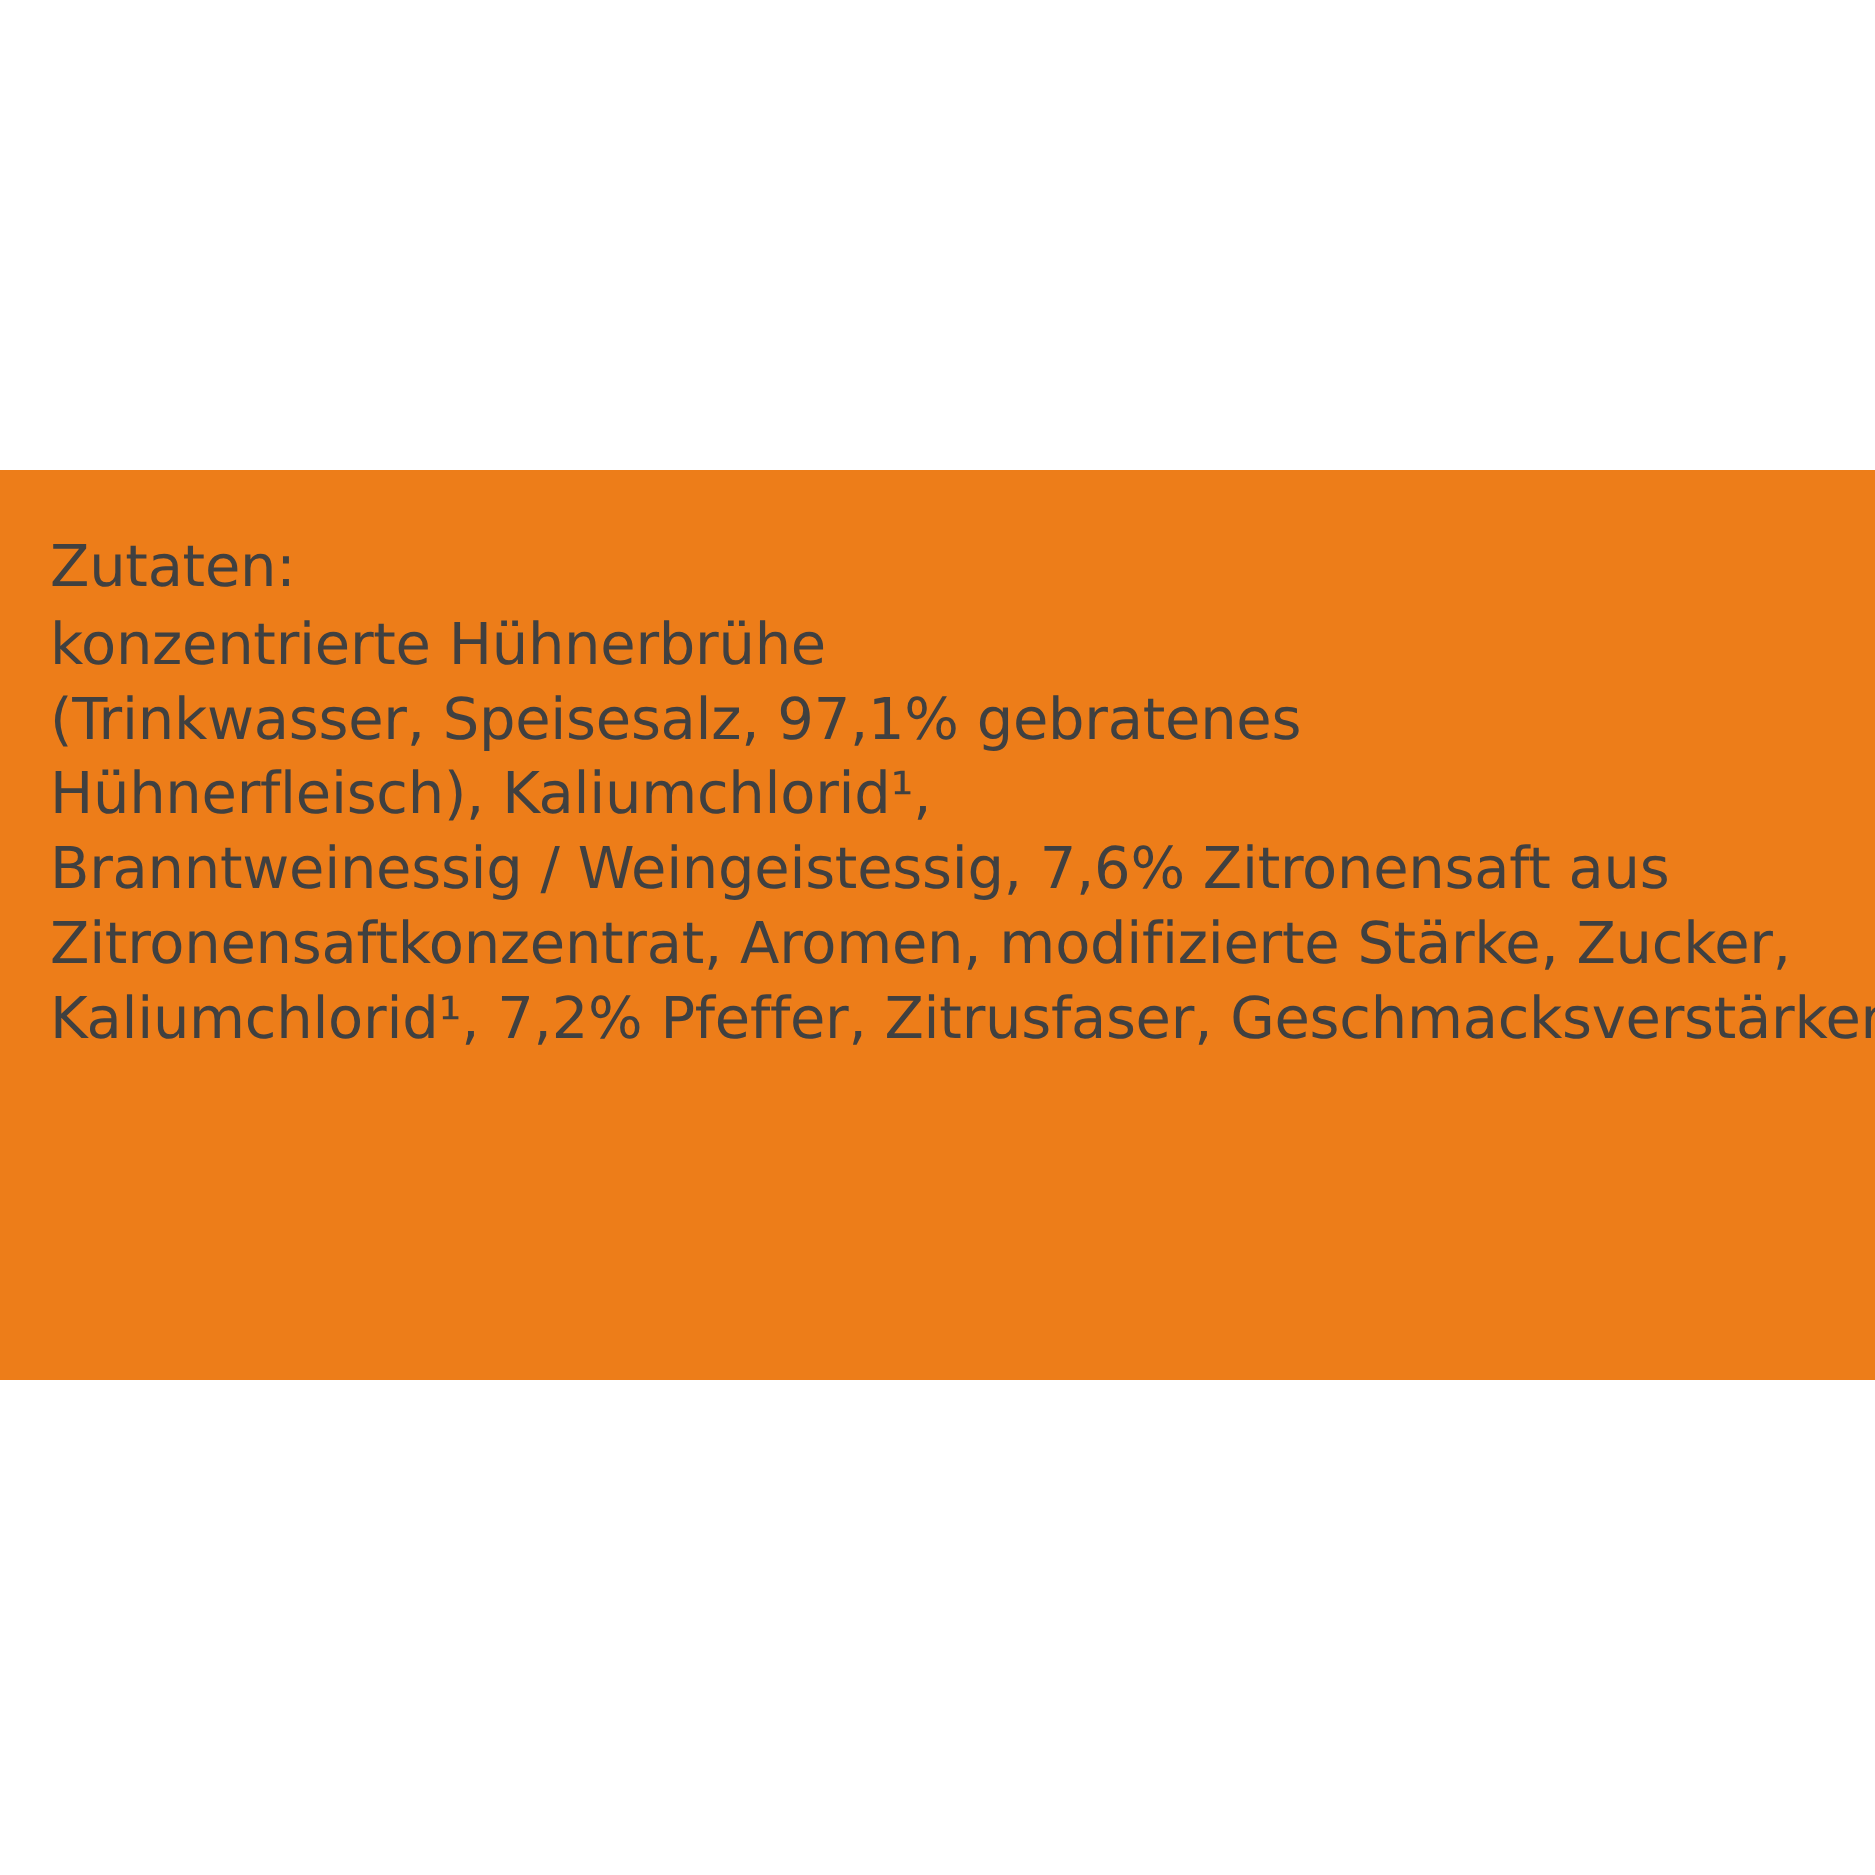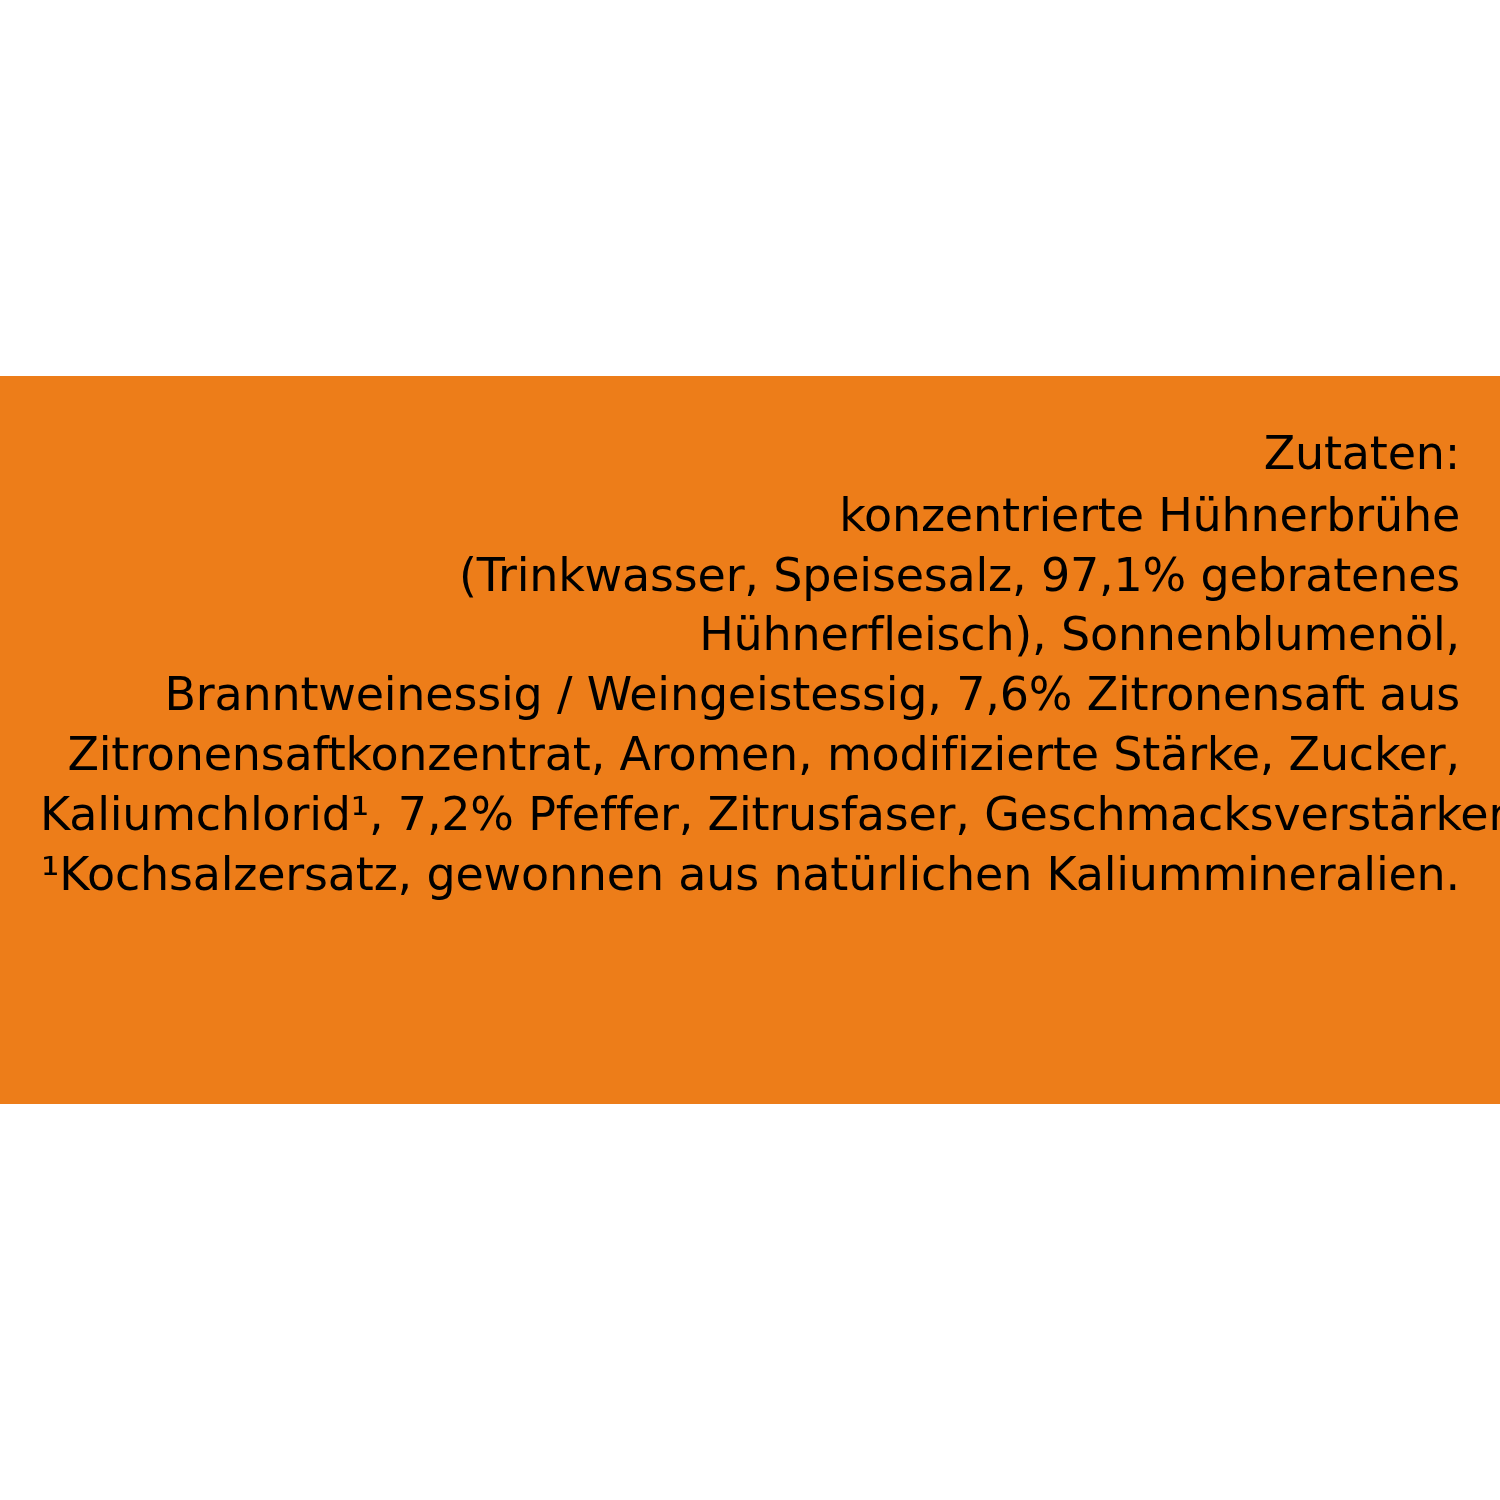--- a/index.html
+++ b/index.html
@@ -28,22 +28,22 @@
     background: #ed7d19;
     display: flex;
     flex-direction: column;
     align-items: center;
     justify-content: flex-start;
     box-sizing: border-box;
     padding-top: 48px;
   }
   .ingredients-block {
     width: 1420px;
-    text-align: right;
-    color: #000000;
+    text-align: left;
+    color: #404040;
     font-family: "DejaVu Sans", "Liberation Sans", sans-serif;
     font-size: 46px;
     line-height: 1.30;
     letter-spacing: -0.2px;
     font-weight: 400;
   }
   .line {
     display: block;
     white-space: nowrap;
   }
@@ -58,21 +58,20 @@
 </head>
 <body>
 
 <div class="page">
 
   <div class="panel">
     <div class="ingredients-block">
       <span class="line line-heading">Zutaten:</span>
       <span class="line">konzentrierte Hühnerbrühe</span>
       <span class="line">(Trinkwasser, Speisesalz, 97,1% gebratenes</span>
-      <span class="line">Hühnerfleisch), Sonnenblumenöl,</span>
+      <span class="line">Hühnerfleisch), Kaliumchlorid¹,</span>
       <span class="line">Branntweinessig / Weingeistessig, 7,6% Zitronensaft aus</span>
       <span class="line">Zitronensaftkonzentrat, Aromen, modifizierte Stärke, Zucker,</span>
       <span class="line">Kaliumchlorid¹, 7,2% Pfeffer, Zitrusfaser, Geschmacksverstärker</span>
-      <span class="footnote-line">¹Kochsalzersatz, gewonnen aus natürlichen Kaliummineralien.</span>
     </div>
   </div>
 
 </div>
 
 </body></html>

